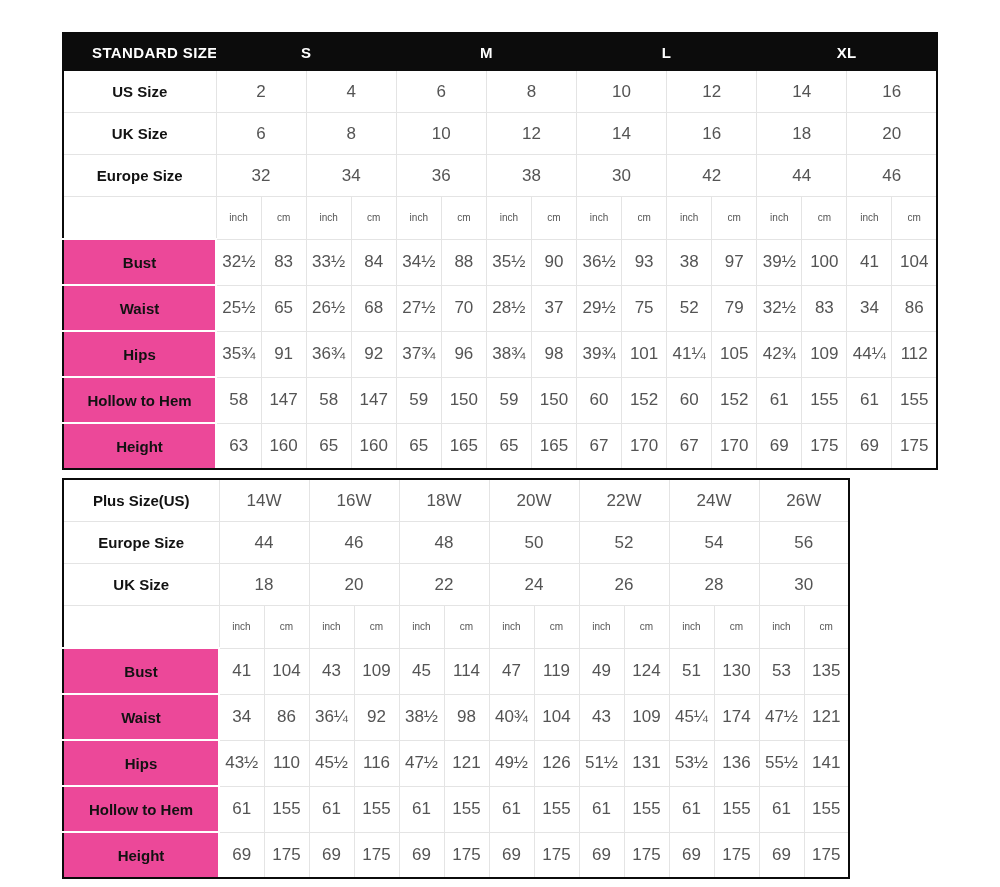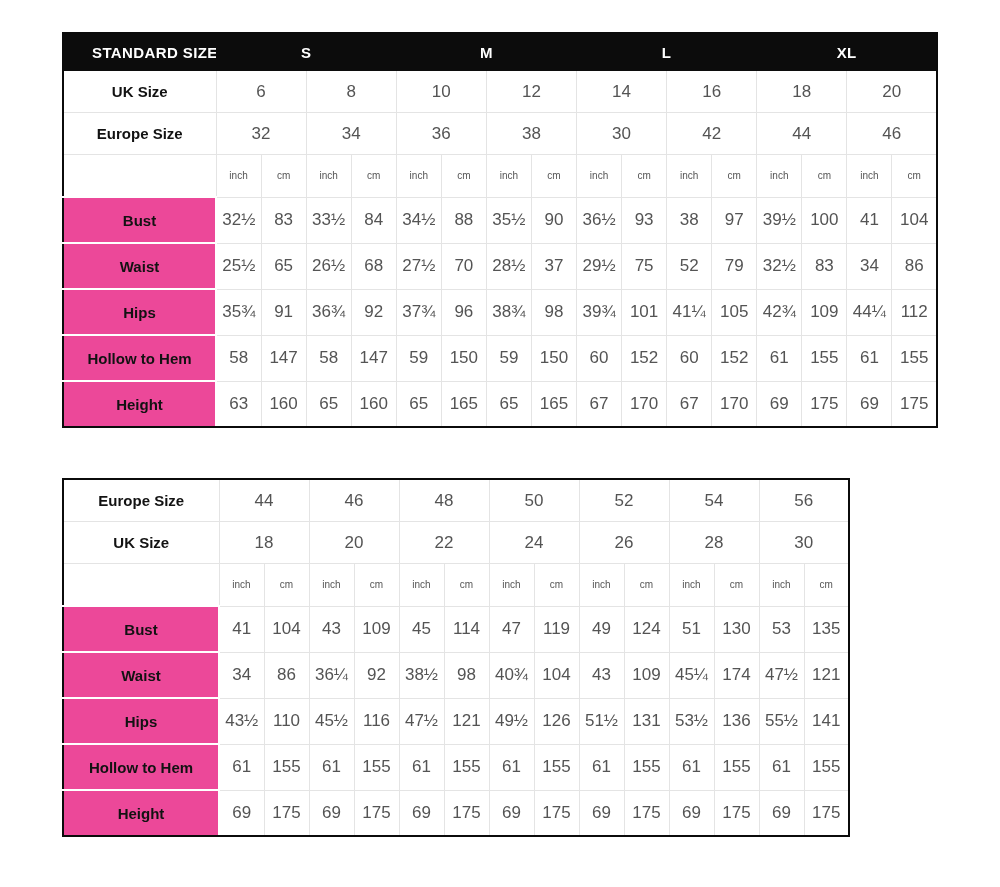--- a/index.html
+++ b/index.html
@@ -69,20 +69,31 @@
     <thead>
       <tr>
         <th class="bar-title">STANDARD SIZE</th>
         <th colspan="4" class="grp">S</th>
         <th colspan="4" class="grp">M</th>
         <th colspan="4" class="grp">L</th>
         <th colspan="4" class="grp">XL</th>
       </tr>
     </thead>
     <tbody>
+        <tr class="size-row">
+          <td class="lbl">US Size</td>
+          <td class="val size-val" colspan="2">2</td>
+          <td class="val size-val" colspan="2">4</td>
+          <td class="val size-val" colspan="2">6</td>
+          <td class="val size-val" colspan="2">8</td>
+          <td class="val size-val" colspan="2">10</td>
+          <td class="val size-val" colspan="2">12</td>
+          <td class="val size-val" colspan="2">14</td>
+          <td class="val size-val" colspan="2">16</td>
+        </tr>
         <tr class="size-row">
           <td class="lbl">UK Size</td>
           <td class="val size-val" colspan="2">6</td>
           <td class="val size-val" colspan="2">8</td>
           <td class="val size-val" colspan="2">10</td>
           <td class="val size-val" colspan="2">12</td>
           <td class="val size-val" colspan="2">14</td>
           <td class="val size-val" colspan="2">16</td>
           <td class="val size-val" colspan="2">18</td>
           <td class="val size-val" colspan="2">20</td>
@@ -228,20 +239,30 @@
       <col>
         <col>
         <col>
         <col>
         <col>
         <col>
         <col>
     </colgroup>
     <tbody>
         <tr class="size-row">
+          <td class="lbl">Plus Size(US)</td>
+          <td class="val size-val" colspan="2">14W</td>
+          <td class="val size-val" colspan="2">16W</td>
+          <td class="val size-val" colspan="2">18W</td>
+          <td class="val size-val" colspan="2">20W</td>
+          <td class="val size-val" colspan="2">22W</td>
+          <td class="val size-val" colspan="2">24W</td>
+          <td class="val size-val" colspan="2">26W</td>
+        </tr>
+        <tr class="size-row">
           <td class="lbl">Europe Size</td>
           <td class="val size-val" colspan="2">44</td>
           <td class="val size-val" colspan="2">46</td>
           <td class="val size-val" colspan="2">48</td>
           <td class="val size-val" colspan="2">50</td>
           <td class="val size-val" colspan="2">52</td>
           <td class="val size-val" colspan="2">54</td>
           <td class="val size-val" colspan="2">56</td>
         </tr>
         <tr class="size-row">

